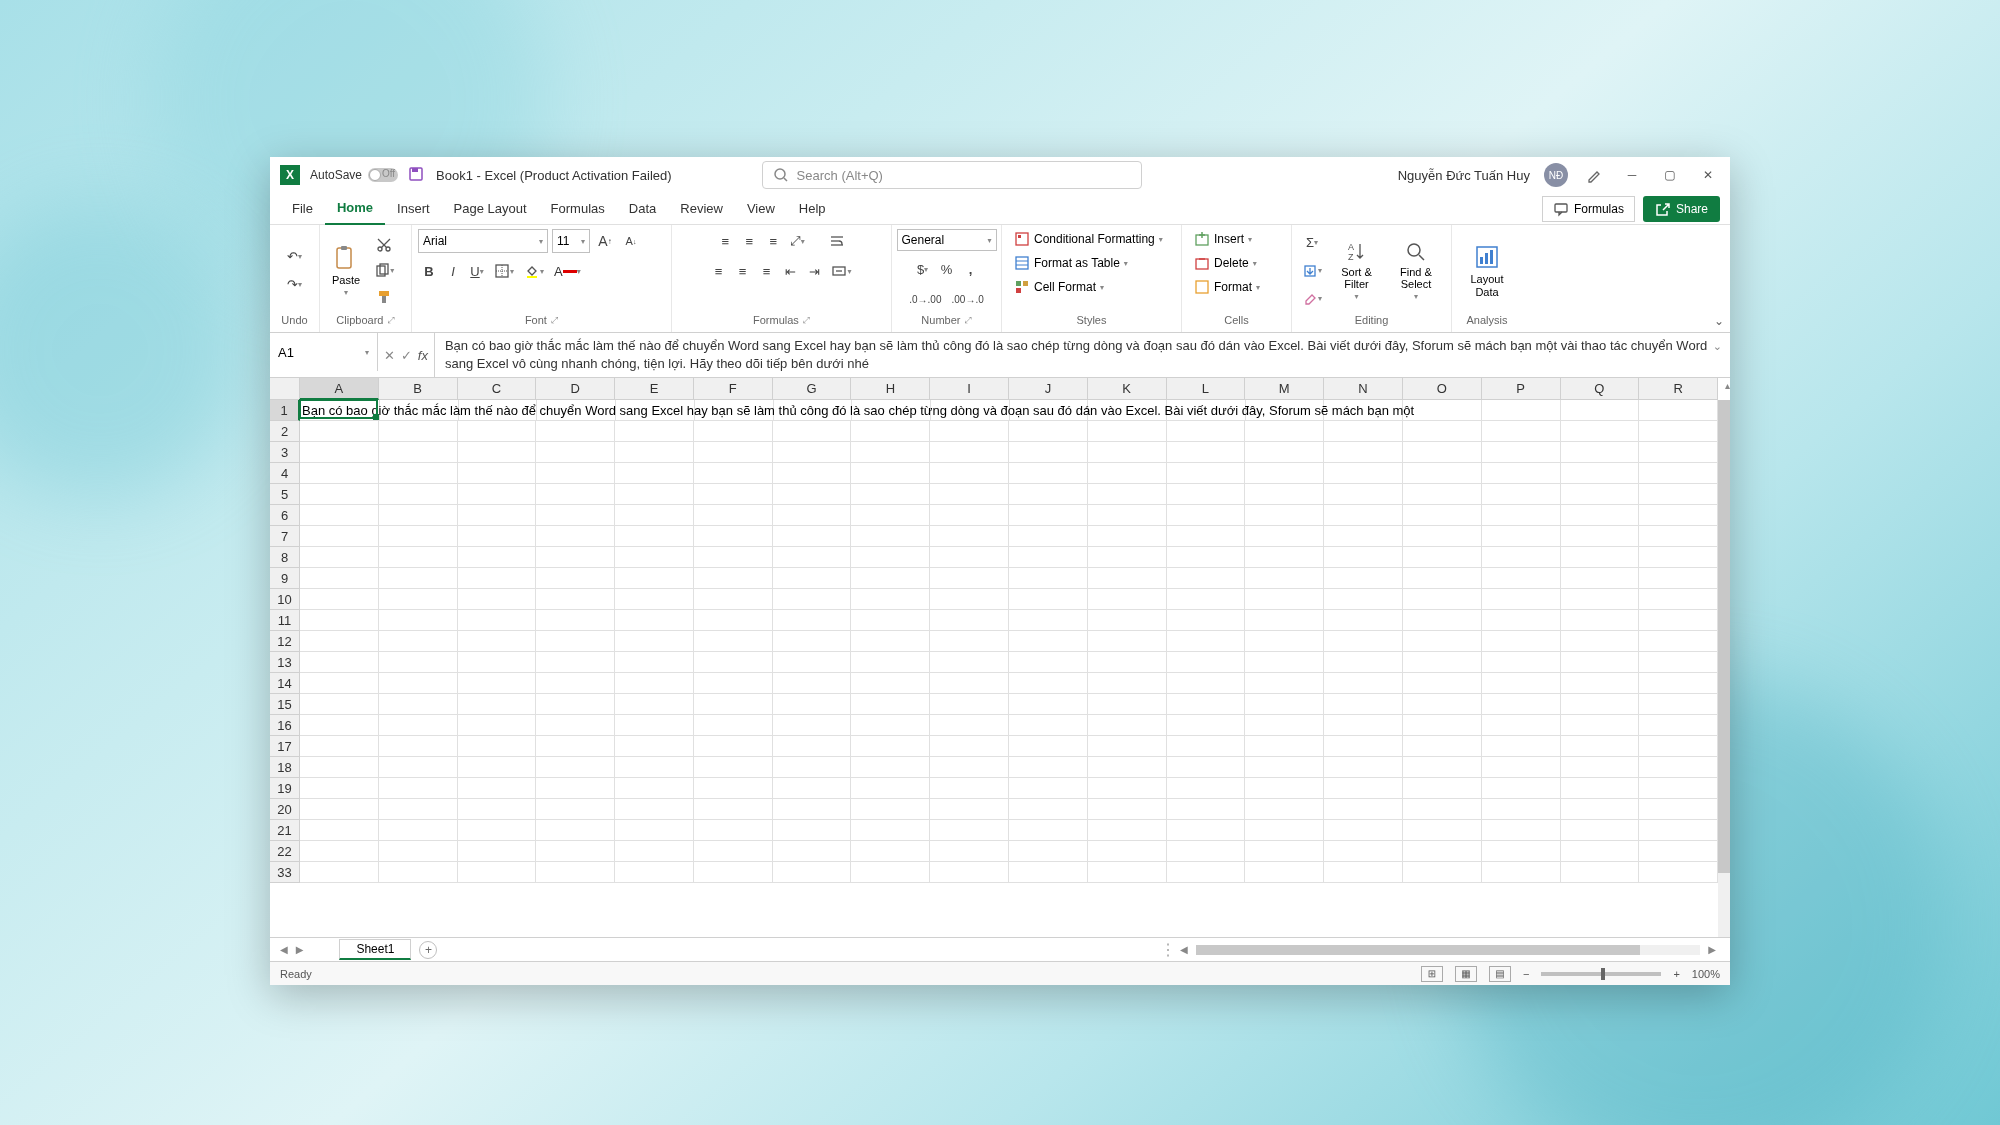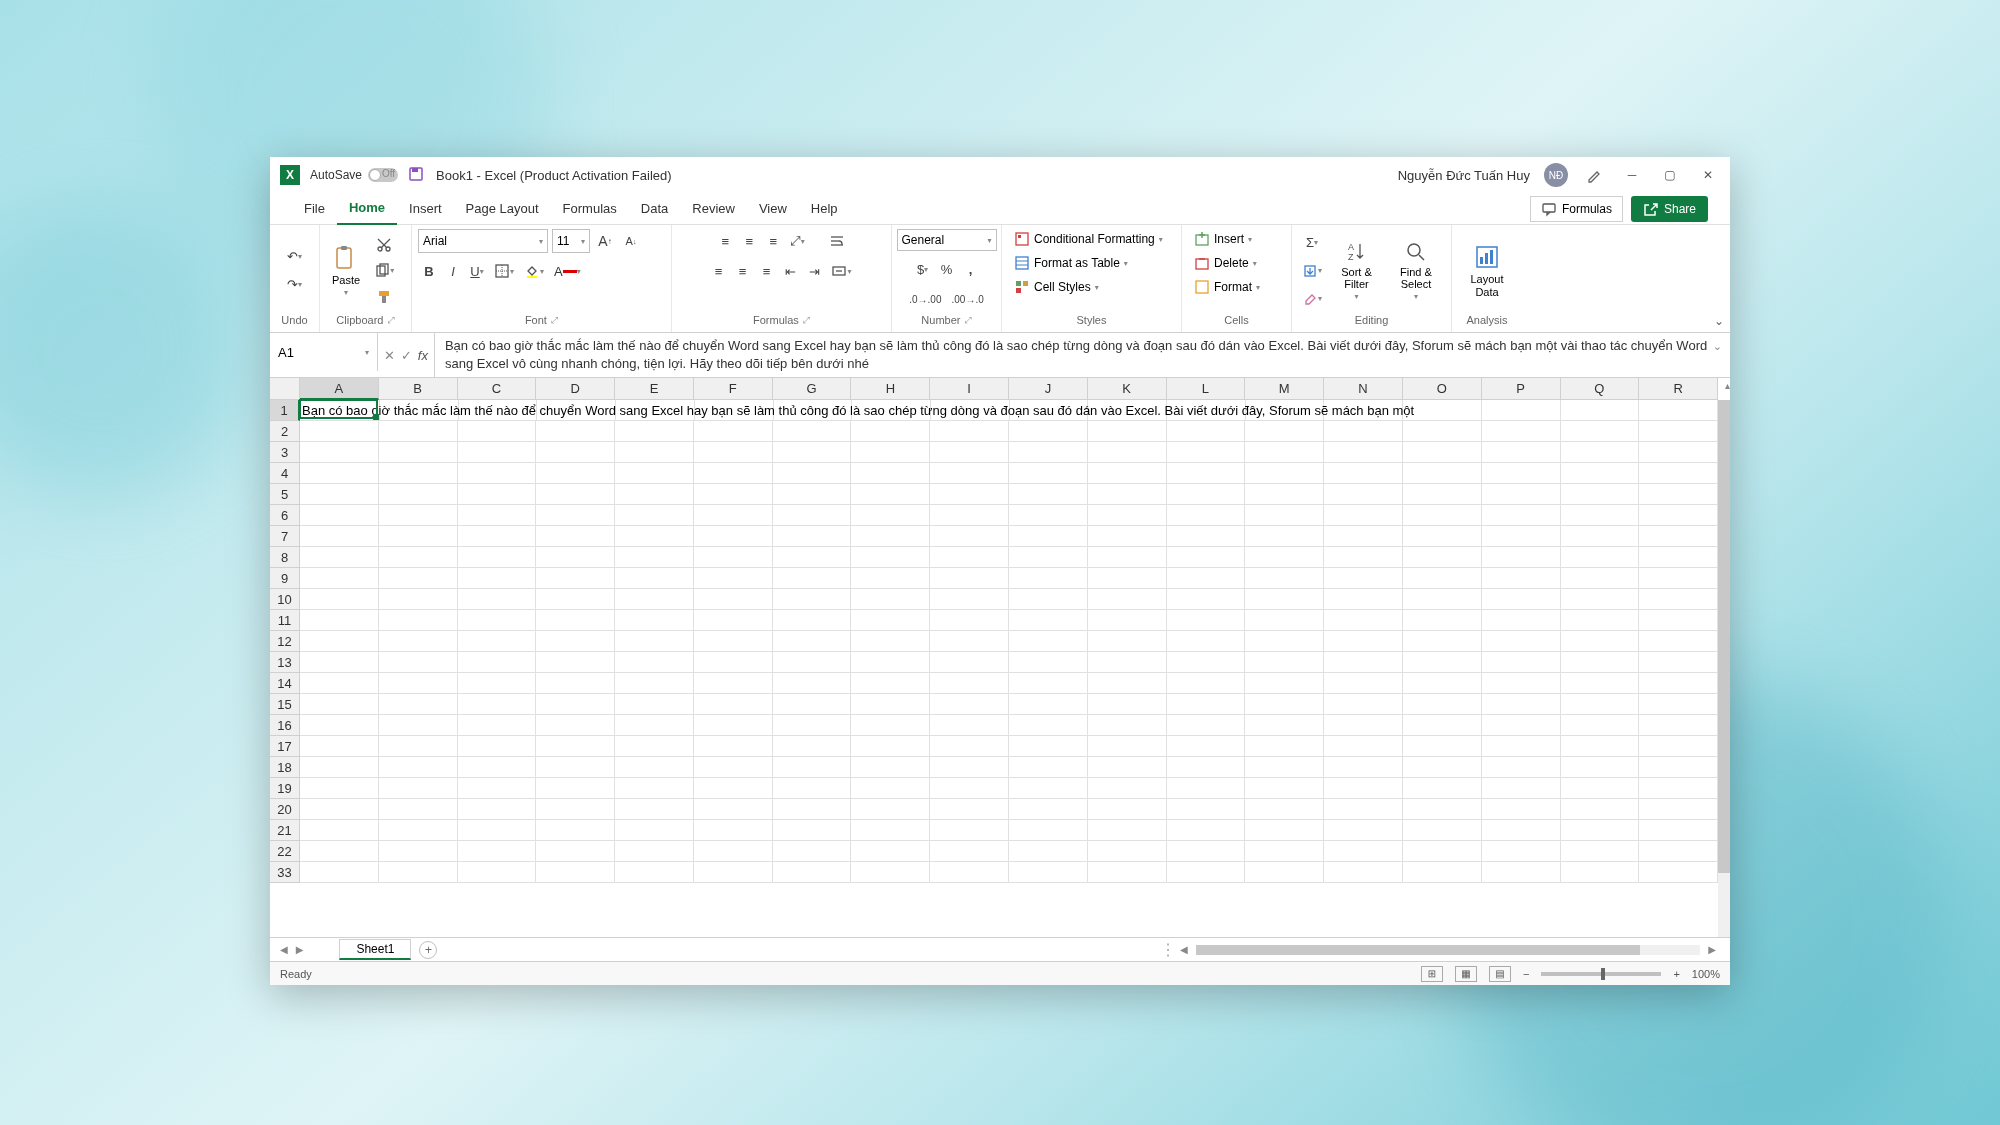--- a/index.html
+++ b/index.html
@@ -18,21 +18,21 @@
 .toggle-knob { width:12px; height:12px; background:#fff; border-radius:50%; position:absolute; top:1px; left:1px; border:1px solid #aaa; }
 .toggle-label { font-size:10px; color:#888; position:absolute; right:3px; top:0px; }
 .save-icon { width:18px; height:18px; color:#8f4fbf; font-size:16px; }
 .title-text { font-size:13px; color:#333; }
 .search-box { flex:0 0 380px; margin-left:80px; height:28px; border:1px solid #d0d0d0; border-radius:4px; display:flex; align-items:center; padding:0 10px; color:#888; font-size:13px; gap:8px; }
 .titlebar-right { margin-left:auto; display:flex; align-items:center; gap:14px; }
 .user-name { font-size:13px; color:#333; }
 .avatar { width:24px; height:24px; background:#888fa5; border-radius:50%; color:#fff; font-size:10px; display:flex; align-items:center; justify-content:center; }
 .win-btn { width:24px; height:24px; display:flex; align-items:center; justify-content:center; color:#555; font-size:12px; cursor:pointer; }
 
-.menubar { height:32px; display:flex; align-items:center; padding:0 22px; gap:0; border-bottom:1px solid #e0e0e0; }
+.menubar { height:32px; display:flex; align-items:center; padding:0 10px; gap:0; border-bottom:1px solid #e0e0e0; }
 .menu-item { padding:0 12px; font-size:13px; color:#333; height:32px; display:flex; align-items:center; cursor:pointer; }
 .menu-item.active { border-bottom:2px solid #107c41; color:#107c41; font-weight:600; }
 .menubar-right { margin-left:auto; display:flex; gap:8px; }
 .comments-btn { padding:4px 10px; border:1px solid #d0d0d0; font-size:12px; display:flex; align-items:center; gap:5px; cursor:pointer; }
 .share-btn { padding:4px 12px; background:#107c41; color:#fff; font-size:12px; display:flex; align-items:center; gap:5px; cursor:pointer; border-radius:3px; }
 
 .ribbon { height:108px; background:#fff; border-bottom:1px solid #d0d0d0; display:flex; position:relative; }
 .ribbon-group { display:flex; flex-direction:column; padding:4px 6px; border-right:1px solid #e8e8e8; }
 .ribbon-group-content { flex:1; display:flex; align-items:center; gap:4px; }
 .ribbon-group-label { font-size:11px; color:#666; text-align:center; padding:2px 0; display:flex; justify-content:center; align-items:center; gap:4px; }
@@ -110,20 +110,27 @@
         <span class="toggle-label">Off</span>
       </div>
     </div>
     <div class="save-icon">
       <svg class="ic" viewBox="0 0 16 16">
           <rect x="2" y="2" width="12" height="12" rx="1" fill="none" stroke="#8f4fbf" stroke-width="1.5"></rect>
           <rect x="4" y="2" width="6" height="4" fill="#8f4fbf"></rect>
         </svg>
     </div>
     <div class="title-text">Book1 - Excel (Product Activation Failed)</div>
+    <div class="search-box">
+      <svg class="ic" viewBox="0 0 16 16">
+          <circle cx="7" cy="7" r="5" fill="none" stroke="#888" stroke-width="1.5"></circle>
+          <line x1="11" y1="11" x2="14" y2="14" stroke="#888" stroke-width="1.5"></line>
+        </svg>
+      <span>Search (Alt+Q)</span>
+    </div>
     <div class="titlebar-right">
       <span class="user-name">Nguyễn Đức Tuấn Huy</span>
       <div class="avatar">NĐ</div>
       <div class="win-btn">
           <svg class="ic" viewBox="0 0 16 16">
             <path d="M3 13 L11 5 L13 7 L5 15 L3 15 Z" fill="none" stroke="#666" stroke-width="1.3"></path>
           </svg>
         </div>
       <div class="win-btn">─</div>
       <div class="win-btn">▢</div>
@@ -341,21 +348,21 @@
             </svg>
             <span>Format as Table</span> 
             <span class="dd-arrow">▾</span>
           </div>
         <div class="styles-btn">
             <svg class="ic" viewBox="0 0 16 16">
               <rect x="2" y="2" width="5" height="5" fill="#60a060"></rect>
               <rect x="9" y="2" width="5" height="5" fill="#d0a040"></rect>
               <rect x="2" y="9" width="5" height="5" fill="#d04040"></rect>
             </svg>
-            <span>Cell Styles</span> 
+            <span>Cell Format</span> 
             <span class="dd-arrow">▾</span>
           </div>
       </div>
       <div class="ribbon-group-label">Styles</div>
     </div>
 
     <div class="ribbon-group" style="width:110px">
       <div class="ribbon-group-content" style="flex-direction:column;align-items:flex-start;gap:4px">
         <div class="cells-btn">
             <svg class="ic" viewBox="0 0 16 16">

